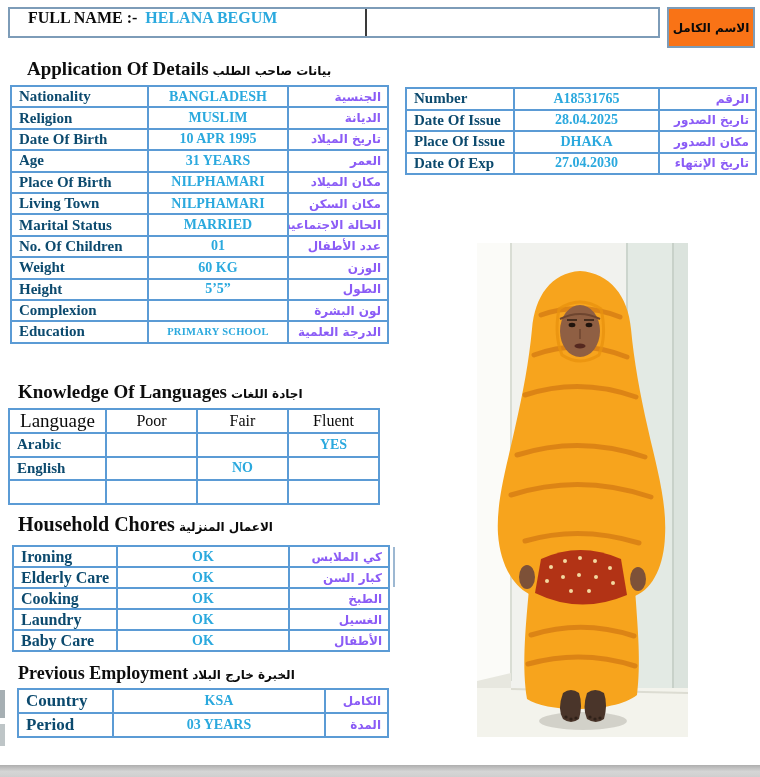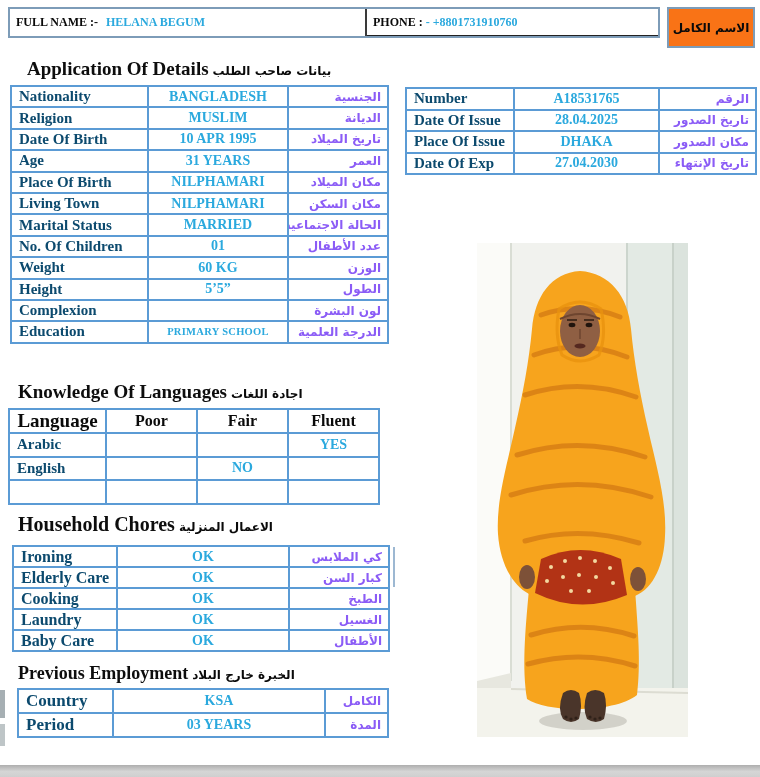--- a/index.html
+++ b/index.html
@@ -12,21 +12,21 @@
   html,body{background:#ffffff;}
   .page{
     position:relative;width:760px;height:777px;background:#ffffff;overflow:hidden;
     font-family:"Liberation Serif","DejaVu Serif",serif;color:var(--ink);
   }
   
   .hdr-left{
     position:absolute;left:8px;top:7px;width:652px;height:31px;
     border:2px solid var(--header-border);display:flex;background:#fff;
   }
-  .hdr-cell{display:flex;align-items:center;padding-left:6px;font-weight:bold;font-size:12px;white-space:nowrap;}
+  .hdr-cell{display:flex;padding-left:18px;font-weight:bold;font-size:16px;white-space:nowrap;}
   .hdr-cell.name{width:357px;border-right:2px solid #3a3a3a;}
   .hdr-cell.phone{flex:1;border-bottom:1px solid #222;}
   .hdr-val{color:var(--value-text);margin-left:8px;}
   .hdr-ar{
     position:absolute;left:667px;top:7px;width:88px;height:41px;
     border:2px solid var(--header-border);display:flex;align-items:center;justify-content:center;
     font-size:12px;font-weight:bold;direction:rtl;font-family:"DejaVu Sans",sans-serif;background:#f97316;
   }
   
   .sec-title{position:absolute;font-weight:bold;white-space:nowrap;}
@@ -42,21 +42,21 @@
   .lbl{font-weight:bold;font-size:15px;padding-left:7px;text-align:left;color:#0c4a6e;}
   .val{font-weight:bold;font-size:14px;color:var(--value-text);text-align:center;}
   .val-sm{font-size:10.5px;letter-spacing:.3px;border-radius:10px;}
   .ar{font-family:"DejaVu Sans",sans-serif;font-weight:bold;font-size:12px;text-align:right;padding-right:6px;direction:rtl;color:#8b5cf6;}
   #tbl-app{left:10px;top:85px;width:377px;}
   #tbl-app td{height:21.4px;}
   #tbl-pass{left:405px;top:87px;width:350px;}
   #tbl-pass td{height:21.5px;}
   #tbl-lang{left:8px;top:408px;width:370px;}
   #tbl-lang td,#tbl-lang th{height:23.5px;}
-  #tbl-lang th{font-size:16px;font-weight:bold;text-align:center;}
+  #tbl-lang th{font-size:16px;font-weight:normal;text-align:center;}
   #tbl-lang th.big{font-size:19px;}
   #tbl-lang td.lbl{font-size:15px;}
   #tbl-chore{left:12px;top:545px;width:376px;}
   #tbl-chore td{height:21px;}
   #tbl-chore .lbl{font-size:16px;}
   #tbl-emp{left:17px;top:688px;width:370px;border-radius:15px;}
   #tbl-emp td{height:24px;}
   #tbl-emp .lbl{font-size:17px;}
   
   .photo{position:absolute;left:477px;top:243px;width:211px;height:494px;}
@@ -73,24 +73,20 @@
 </style>
 </head>
 <body>
 
 <div class="page">
 
   <div class="hdr-left">
     <div class="hdr-cell name">
       <span>FULL NAME :-</span>
       <span class="hdr-val">HELANA BEGUM</span>
-    </div>
-    <div class="hdr-cell phone">
-      <span>PHONE :</span>
-      <span class="hdr-val" style="margin-left:3px">- +8801731910760</span>
     </div>
   </div>
   <div class="hdr-ar">الاسم الكامل</div>
 
   <div class="sec-title" id="t-app">
     <span class="en">Application Of Details</span><span class="ar-inline">بيانات صاحب الطلب</span>
   </div>
 
   <table id="tbl-app">
     <colgroup>

